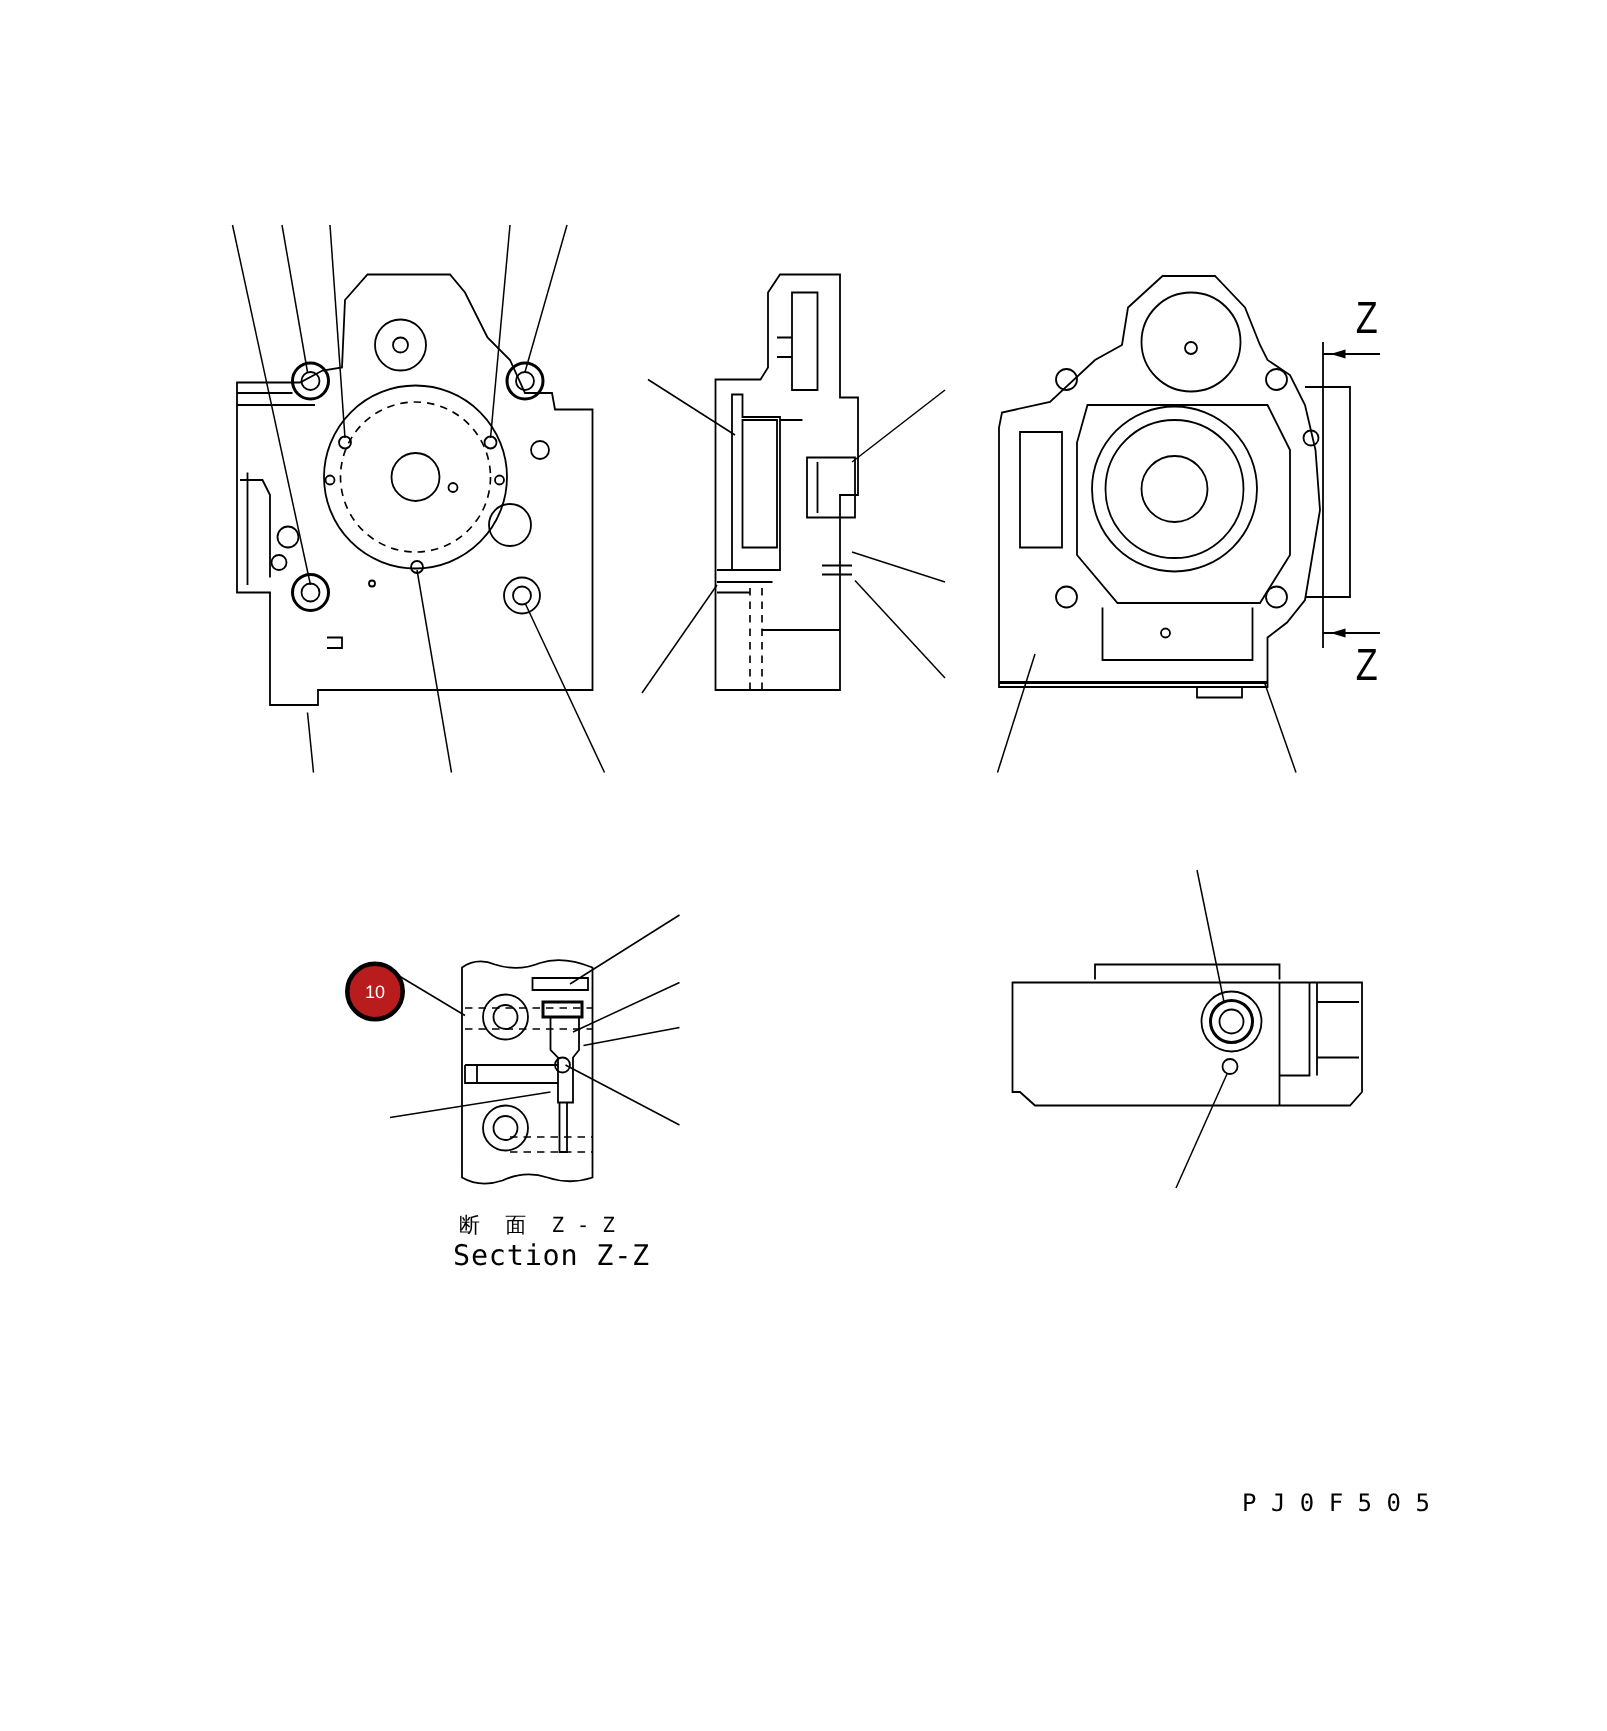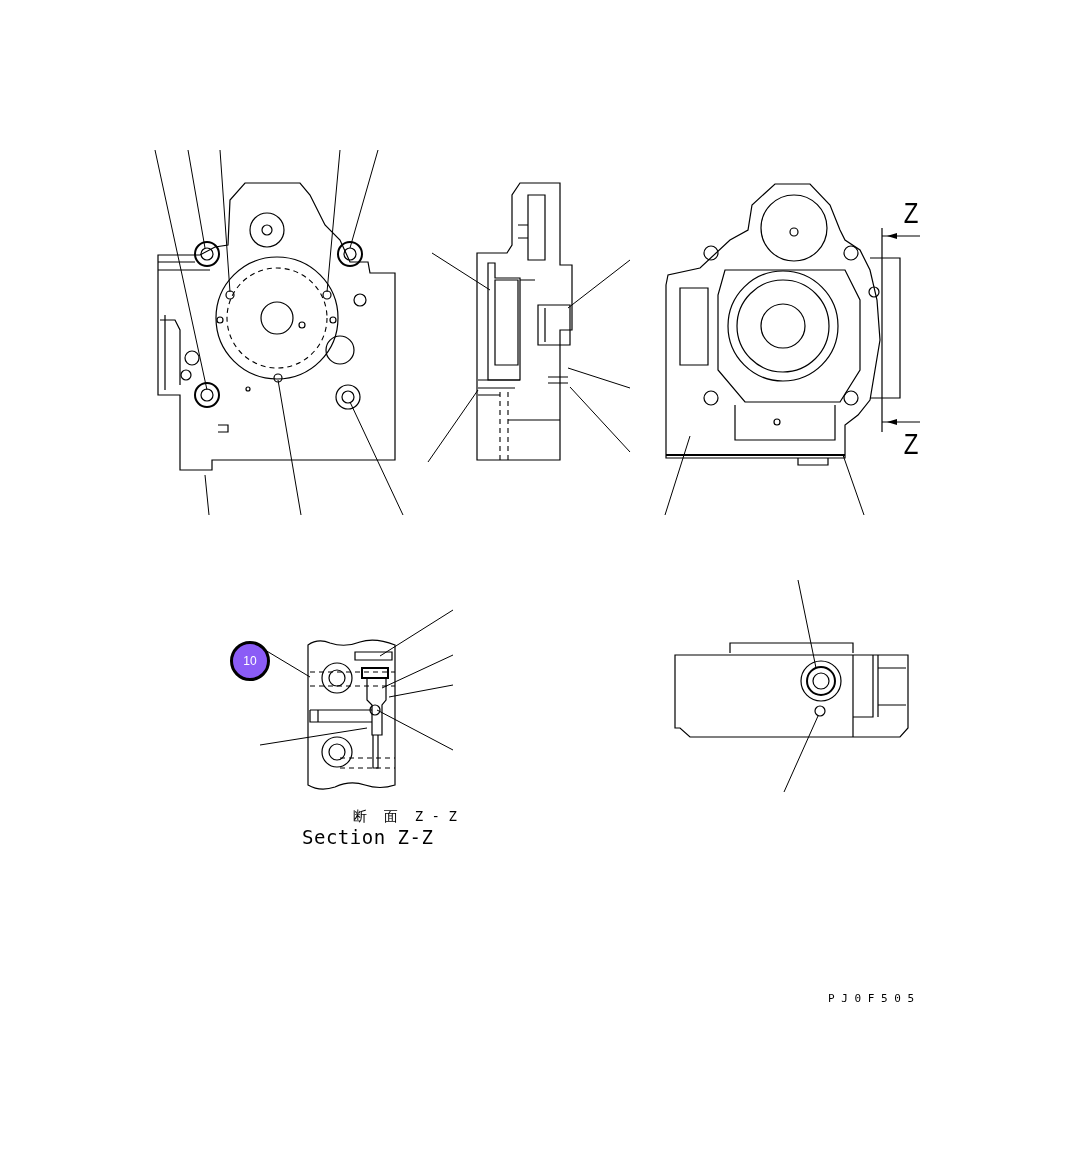--- a/index.html
+++ b/index.html
@@ -3,21 +3,21 @@
 <meta charset="utf-8">
 <style>
   html,body{margin:0;padding:0;background:#fff;}
   body{width:1071px;height:1154px;position:relative;overflow:hidden;font-family:"DejaVu Sans Mono",monospace;}
   svg{position:absolute;left:0;top:0;}
   .ln{fill:none;stroke:#000;stroke-width:1.2;}
   .th{fill:none;stroke:#000;stroke-width:2;}
   .ds{fill:none;stroke:#000;stroke-width:1.1;stroke-dasharray:5 4;}
   .lead{fill:none;stroke:#000;stroke-width:1;}
   .callout{position:absolute;left:230px;top:641px;width:40px;height:40px;border-radius:50%;
-    background:#8b5cf6;border:3px solid #000;box-sizing:border-box;color:#fff;
+    background:#b91c1c;border:3px solid #000;box-sizing:border-box;color:#fff;
     font-family:"Liberation Sans",sans-serif;font-size:12px;display:flex;align-items:center;justify-content:center;cursor:pointer;}
   .txt{position:absolute;font-family:"DejaVu Sans Mono",monospace;color:#000;white-space:pre;}
   .z{font-family:"Liberation Sans",sans-serif;font-size:30px;transform:scaleX(0.8);}
 </style>
 </head>
 <body>
 
 <svg width="1071" height="1154" viewBox="0 0 1071 1154">
 
   <g>
@@ -145,16 +145,16 @@
     <line class="lead" x1="798" y1="580" x2="816" y2="668"></line>
     <line class="lead" x1="784" y1="792" x2="818" y2="716"></line>
   </g>
 </svg>
 
 <div class="callout">10</div>
 
 <div class="txt z" style="left:902px;top:196px;">Z</div>
 <div class="txt z" style="left:902px;top:427px;">Z</div>
 
-<div class="txt" style="left:306px;top:808px;font-size:14px;margin-left:47px;">断  面  Z - Z</div>
+<div class="txt" style="left:306px;top:808px;font-size:14px;">断  面  Z - Z</div>
 <div class="txt" style="left:302px;top:826px;font-size:19px;letter-spacing:0.5px;">Section Z-Z</div>
 
-<div class="txt" style="left:828px;top:992px;font-size:11px;">P J 0 F 5 0 5</div>
+<div class="txt" style="left:828px;top:992px;font-size:16px;">P J 0 F 5 0 5</div>
 
 </body></html>

